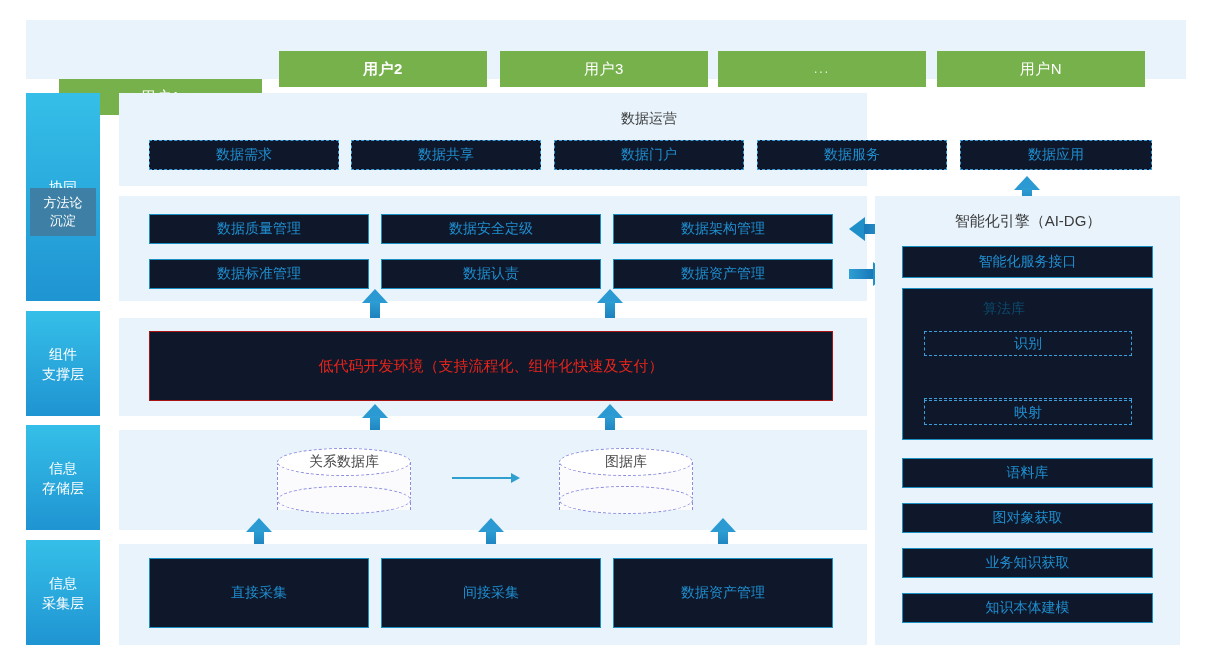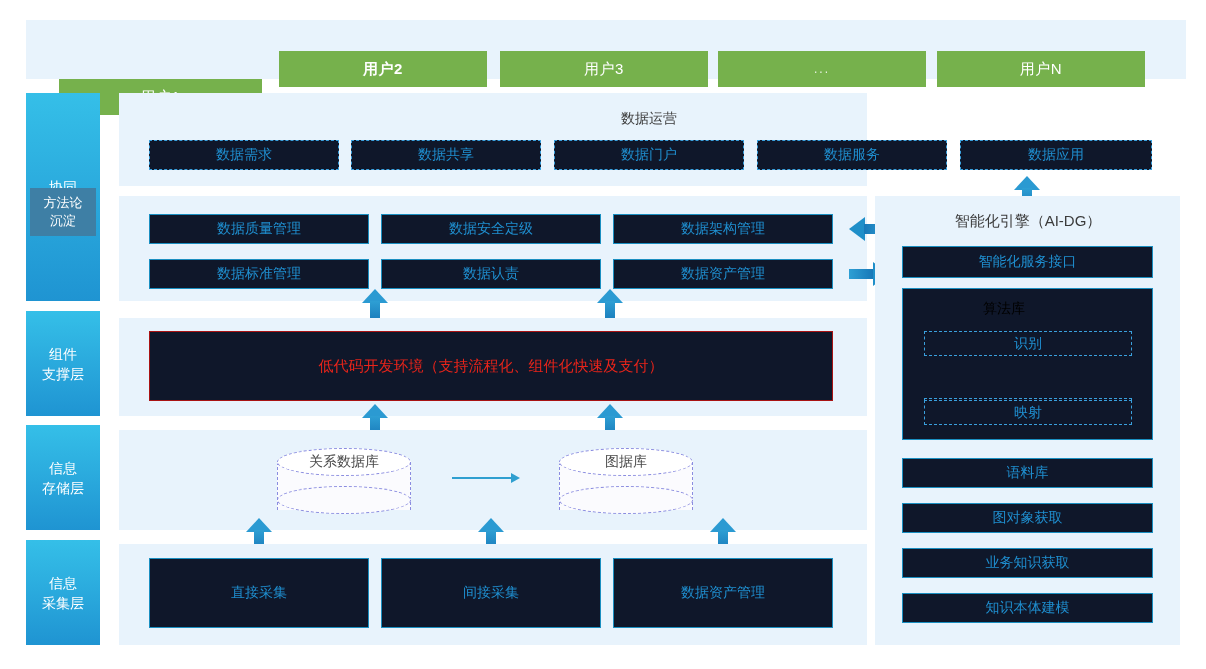--- a/index.html
+++ b/index.html
@@ -261,21 +261,21 @@
   <div class="bx" style="left:381px;top:558px;width:220px;height:70px;">间接采集</div>
   <div class="bx" style="left:613px;top:558px;width:220px;height:70px;">数据资产管理</div>
 
   <div class="panel" style="left:875px;top:196px;width:305px;height:449px;"></div>
 
   <div class="engine-title" style="left:878px;top:212px;">智能化引擎（AI-DG）</div>
 
   <div class="bx" style="left:902px;top:246px;width:251px;height:32px;">智能化服务接口</div>
 
   <div class="bx" style="left:902px;top:288px;width:251px;height:152px;align-items:flex-start;"></div>
-  <div class="section-title" style="left:902px;top:300px;width:204px;color:#000000;">算法库</div>
+  <div class="section-title" style="left:902px;top:300px;width:204px;color:#0c4a6e;">算法库</div>
 
   <div class="bx dash" style="left:924px;top:331px;width:208px;height:25px;">识别</div>
   <div class="bx dash" style="left:924px;top:366px;width:208px;height:25px;margin-top:32px;">分析</div>
   <div class="bx dash" style="left:924px;top:400px;width:208px;height:25px;">映射</div>
 
   <div class="bx" style="left:902px;top:458px;width:251px;height:30px;">语料库</div>
   <div class="bx" style="left:902px;top:503px;width:251px;height:30px;">图对象获取</div>
   <div class="bx" style="left:902px;top:548px;width:251px;height:30px;">业务知识获取</div>
   <div class="bx" style="left:902px;top:593px;width:251px;height:30px;">知识本体建模</div>
 

